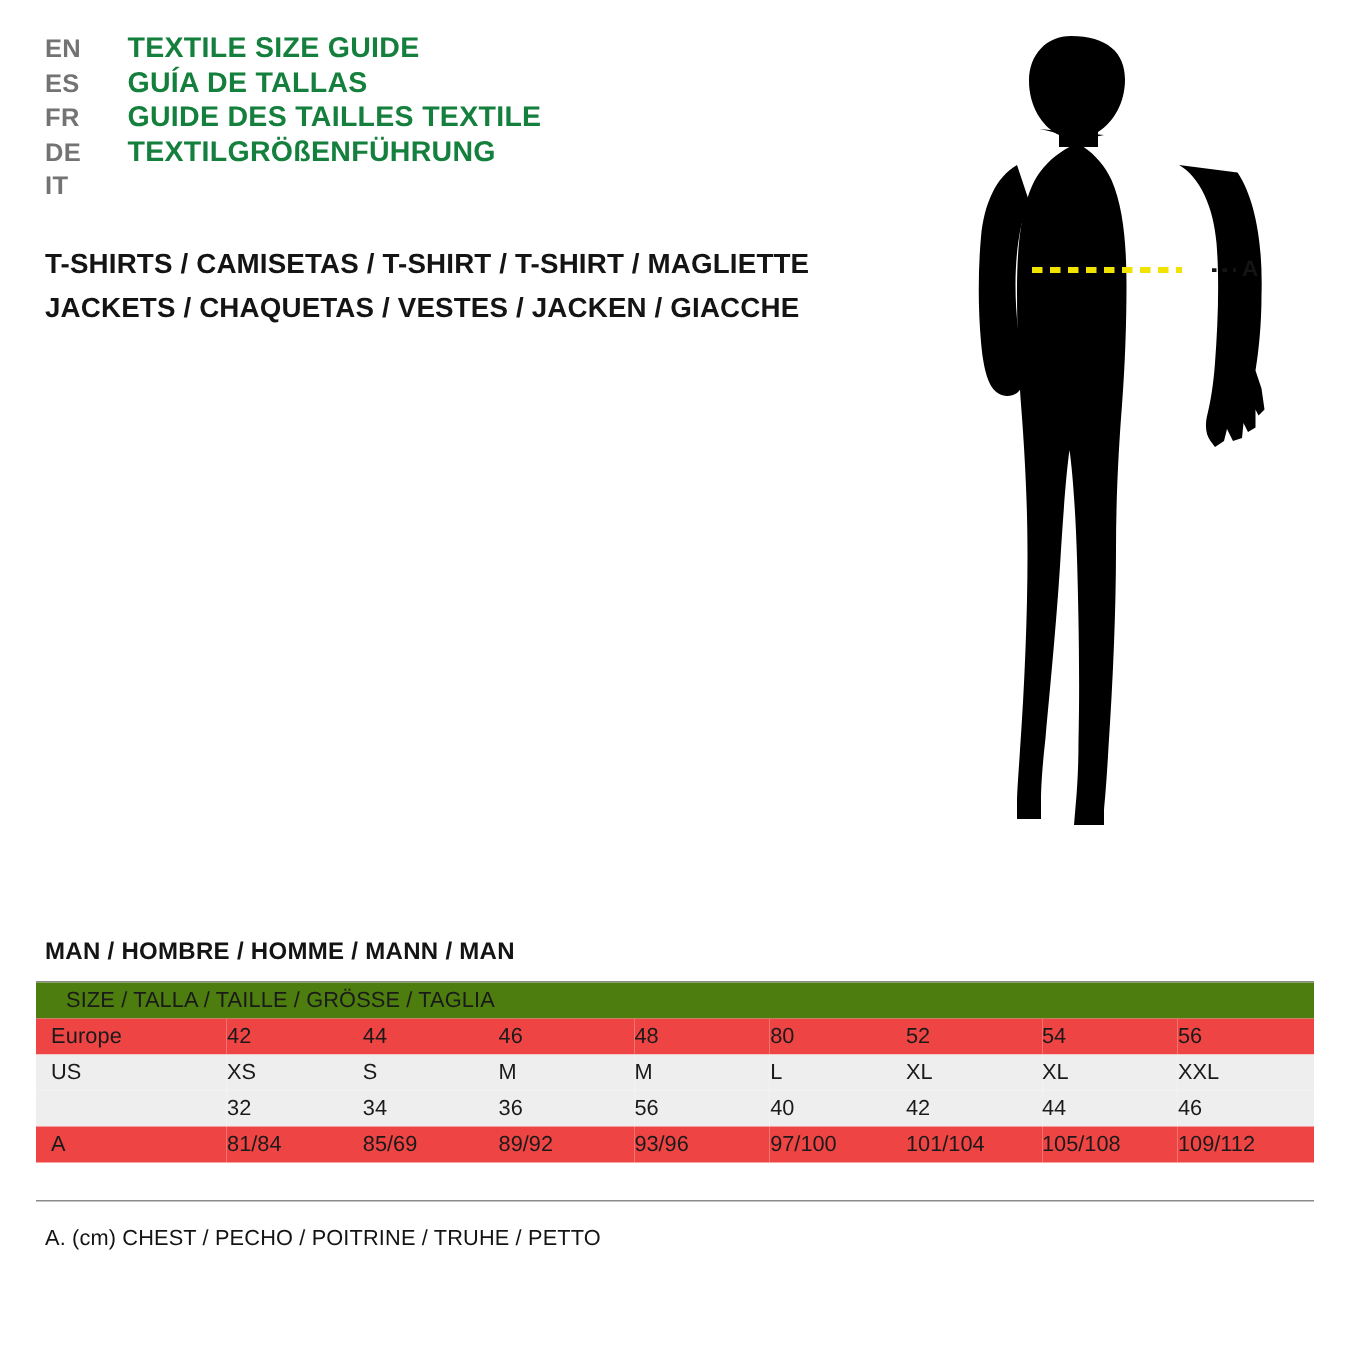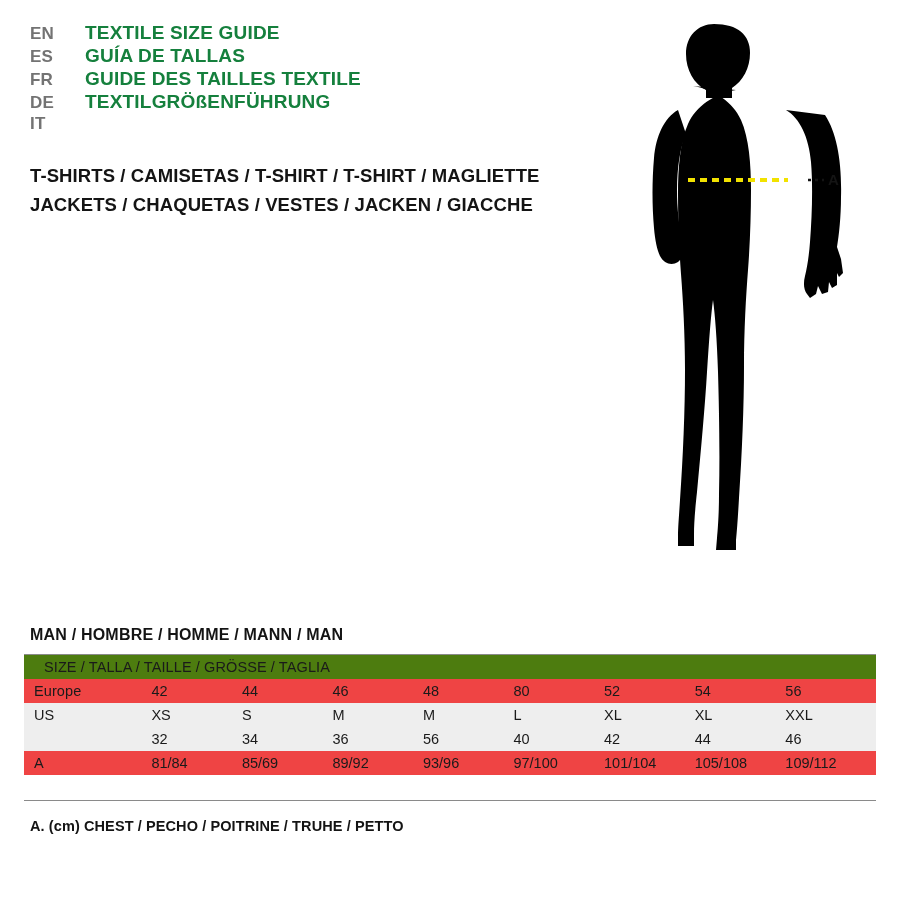--- a/index.html
+++ b/index.html
@@ -153,21 +153,21 @@
     width: 852px;
     height: 1px;
     background: #8a8a8a;
   }
 
   .footnote {
     position: absolute;
     left: 30px;
     top: 818px;
     font-size: 14.5px;
-    font-weight: 700;
+    font-weight: 400;
     color: #141414;
     letter-spacing: 0.1px;
   }
 </style>
 </head>
 <body>
 
 <div class="page">
 
   <div class="lang-block">

